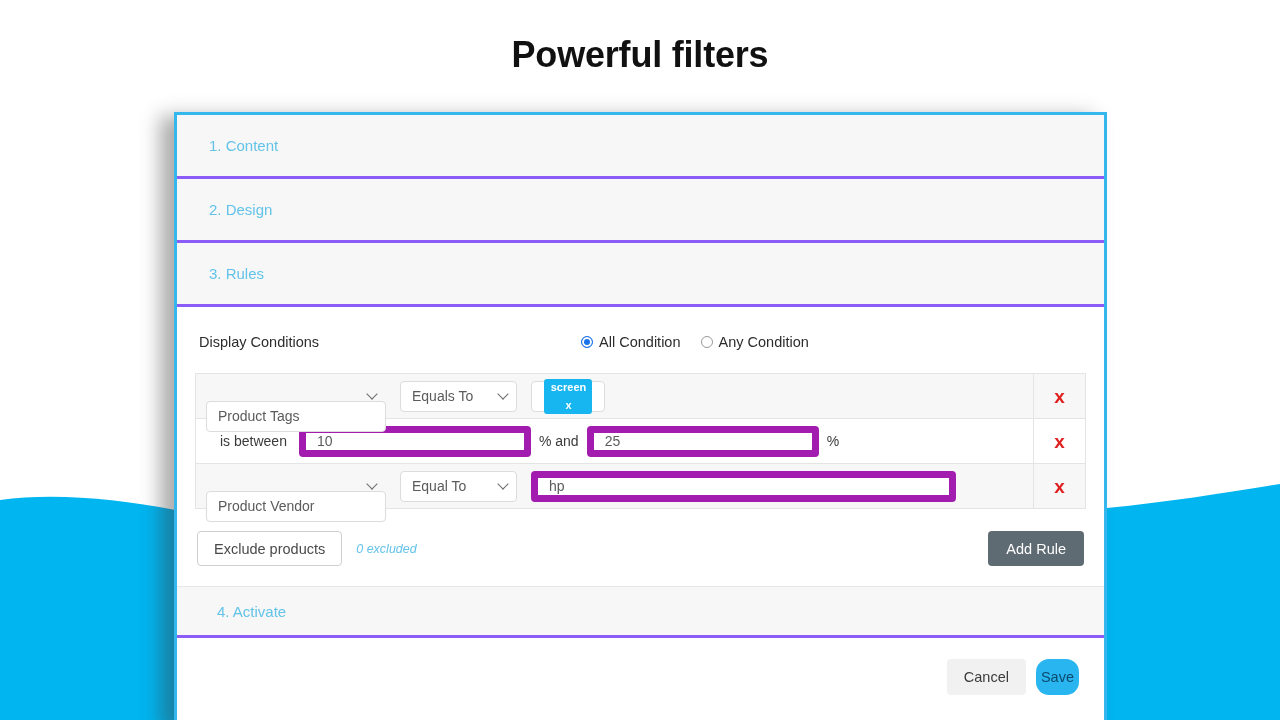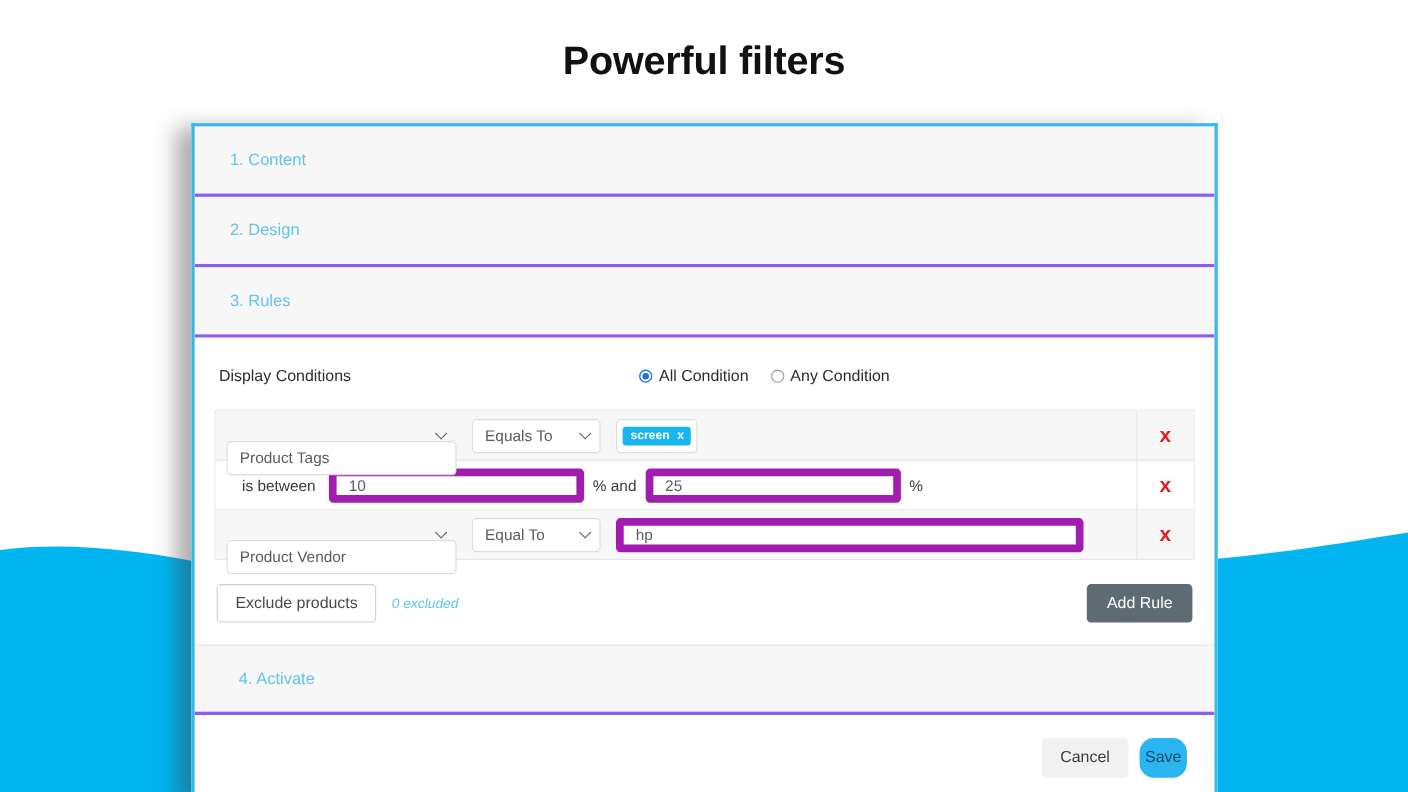--- a/index.html
+++ b/index.html
@@ -63,21 +63,21 @@
     align-items: center;
     padding-left: 32px;
   }
   .acc-section .acc-label {
     color: #63c3e8;
     font-size: 15px;
   }
   .acc-content  { height: 64px; }
   .acc-design   { height: 64px; }
   .acc-rules    { height: 64px; }
-  .acc-activate { height: 64px; border-top: 1px solid #e6e6e6; padding-left: 40px; }
+  .acc-activate { height: 52px; border-top: 1px solid #e6e6e6; padding-left: 40px; }
 
   
   .rules-body {
     background: #ffffff;
     padding: 22px 18px 20px 18px;
   }
 
   .cond-head {
     display: flex;
     align-items: center;
@@ -146,21 +146,21 @@
     position: absolute;
     right: 10px;
     top: 50%;
     width: 8px; height: 8px;
     margin-top: -6px;
     border-right: 1.6px solid #6b6b6b;
     border-bottom: 1.6px solid #6b6b6b;
     transform: rotate(45deg);
     pointer-events: none;
   }
-  .sel-field  { width: 209px; margin-top: 40px; }
+  .sel-field  { width: 180px; margin-top: 40px; }
   .sel-oper   { width: 117px; }
 
   .txt {
     height: 31px;
     border: 7px solid #a21caf;
     border-radius: 4px;
     background: #ffffff;
     font-family: "Liberation Sans", sans-serif;
     font-size: 14px;
     color: #5b5b5b;
@@ -183,20 +183,21 @@
     background: #18b6f0;
     border-radius: 3px;
     color: #ffffff;
     font-size: 11px;
     font-weight: bold;
     padding: 3px 6px 3px 7px;
     display: flex;
     align-items: center;
     gap: 7px;
     line-height: 1;
+    flex-direction: column;
   }
   .chip .chip-x { font-size: 11px; font-weight: bold; }
 
   .inline-lbl {
     font-size: 14px;
     color: #3a3a3a;
     flex: none;
   }
 
   .row-gap-12 { width: 12px; flex: none; }

